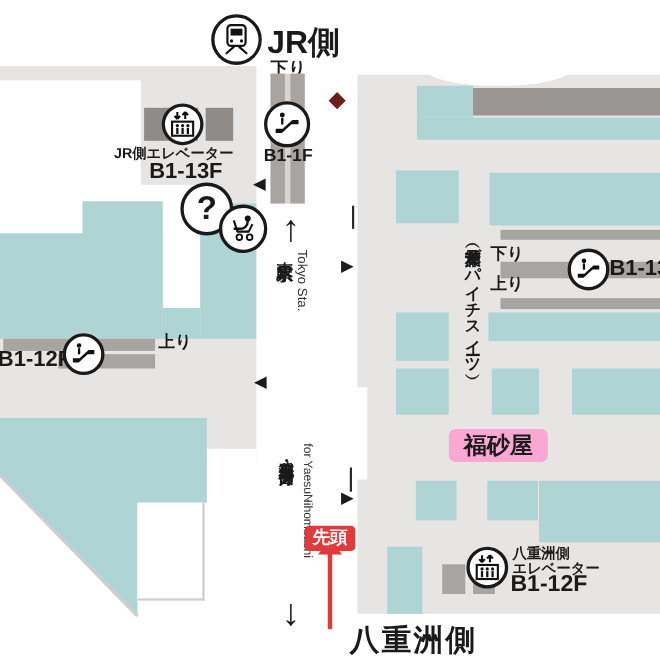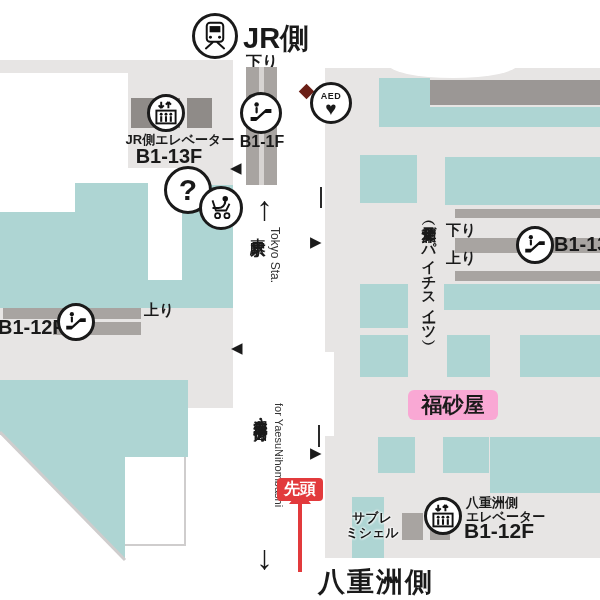--- a/index.html
+++ b/index.html
@@ -46,21 +46,21 @@
       <g fill="#111">
         <circle cx="14" cy="21.5" r="1.8"></circle>
           <rect x="12.7" y="24" width="2.6" height="7"></rect>
         <circle cx="20" cy="21.5" r="1.8"></circle>
           <rect x="18.7" y="24" width="2.6" height="7"></rect>
         <circle cx="26" cy="21.5" r="1.8"></circle>
           <rect x="24.7" y="24" width="2.6" height="7"></rect>
       </g>
     </svg>
   </div>
-  <div class="lbl" style="left:120px;top:131px;width:120px;text-align:center;font-size:13px;">JR側エレベーター</div>
+  <div class="lbl" style="left:98px;top:131px;width:120px;text-align:center;font-size:13px;">JR側エレベーター</div>
   <div class="lbl" style="left:113px;top:145px;width:112px;text-align:center;font-size:20px;">B1-13F</div>
 
   <div class="circ" style="left:164px;top:166px;width:48px;height:48px;z-index:5;">
     <span style="font-size:30px;font-weight:700;">?</span>
   </div>
   <div class="circ" style="left:199px;top:186px;width:44px;height:44px;z-index:6;">
     <svg width="34" height="34" viewBox="0 0 40 40">
       <circle cx="25" cy="9" r="3.2" fill="#111"></circle>
       <path d="M25 12 c0 5 -4 8 -8 8 h-6" stroke="#111" stroke-width="2.6" fill="none" stroke-linecap="round"></path>
       <path d="M10 11 l4 12 h12 l4 -8" stroke="#111" stroke-width="2.2" fill="none" stroke-linejoin="round"></path>
@@ -138,24 +138,20 @@
   <div class="abs white" style="left:388px;top:50px;width:130px;height:28px;border-radius:50%;"></div>
   <div class="abs white" style="left:320px;top:352px;width:14px;height:84px;"></div>
 
   <div class="abs teal" style="left:379px;top:78px;width:51px;height:29px;"></div>
   <div class="abs" style="left:430px;top:80px;width:170px;height:25px;background:#9b9795;"></div>
   <div class="abs teal" style="left:379px;top:107px;width:221px;height:20px;"></div>
   <div class="abs teal" style="left:360px;top:155px;width:57px;height:48px;"></div>
   <div class="abs teal" style="left:445px;top:157px;width:155px;height:48px;"></div>
 
   <div class="abs" style="left:301px;top:86px;width:11px;height:11px;background:#6b1f17;transform:rotate(45deg);"></div>
-  <div class="circ" style="left:310px;top:82px;width:42px;height:42px;z-index:5;flex-direction:column;">
-    <span style="font-size:9px;font-weight:700;letter-spacing:.5px;margin-top:2px;">AED</span>
-    <span style="font-size:19px;line-height:.8;">♥</span>
-  </div>
 
   <div class="abs bar" style="left:455px;top:209px;width:145px;height:9px;"></div>
   <div class="lbl" style="left:446px;top:221px;font-size:15px;">下り</div>
   <div class="abs bar" style="left:455px;top:238px;width:145px;height:15px;"></div>
   <div class="lbl" style="left:446px;top:249px;font-size:15px;">上り</div>
   <div class="abs bar" style="left:455px;top:271px;width:145px;height:10px;"></div>
   <div class="abs teal" style="left:444px;top:284px;width:156px;height:26px;"></div>
   <div class="circ" style="left:516px;top:226px;width:38px;height:38px;z-index:5;">
     <svg width="30" height="30" viewBox="0 0 40 40">
       <circle cx="14.5" cy="9.5" r="2.8" fill="#111"></circle>
@@ -174,24 +170,20 @@
 
   <div class="abs" style="left:408px;top:390px;width:90px;height:30px;background:#f9a8d4;border-radius:6px;display:flex;align-items:center;justify-content:center;z-index:5;">
     <span style="font-size:21px;font-weight:700;">福砂屋</span>
   </div>
 
   <div class="abs teal" style="left:378px;top:437px;width:37px;height:36px;"></div>
   <div class="abs teal" style="left:443px;top:437px;width:46px;height:36px;"></div>
   <div class="abs teal" style="left:490px;top:437px;width:110px;height:56px;"></div>
 
   <div class="abs teal" style="left:352px;top:497px;width:32px;height:61px;"></div>
-  <div class="lbl" style="left:344px;top:511px;width:56px;text-align:center;font-size:13px;line-height:1.15;z-index:5;text-shadow:0 0 3px #fff,0 0 3px #fff,0 0 3px #fff;">
-    <div>サブレ</div>
-    <div>ミシェル</div>
-  </div>
 
   <div class="abs bar" style="left:402px;top:513px;width:21px;height:27px;"></div>
   <div class="abs bar" style="left:430px;top:513px;width:20px;height:27px;"></div>
   <div class="circ" style="left:424px;top:497px;width:38px;height:38px;z-index:5;">
     <svg width="32" height="32" viewBox="0 0 40 40">
       <g stroke="#111" stroke-width="2.4" fill="none">
         <path d="M14 6 v8 M14 14 l-3.2 -3.6 M14 14 l3.2 -3.6"></path>
         <path d="M23 14 v-8 M23 6 l-3.2 3.6 M23 6 l3.2 3.6"></path>
         <rect x="8" y="17" width="24" height="16"></rect>
       </g>

